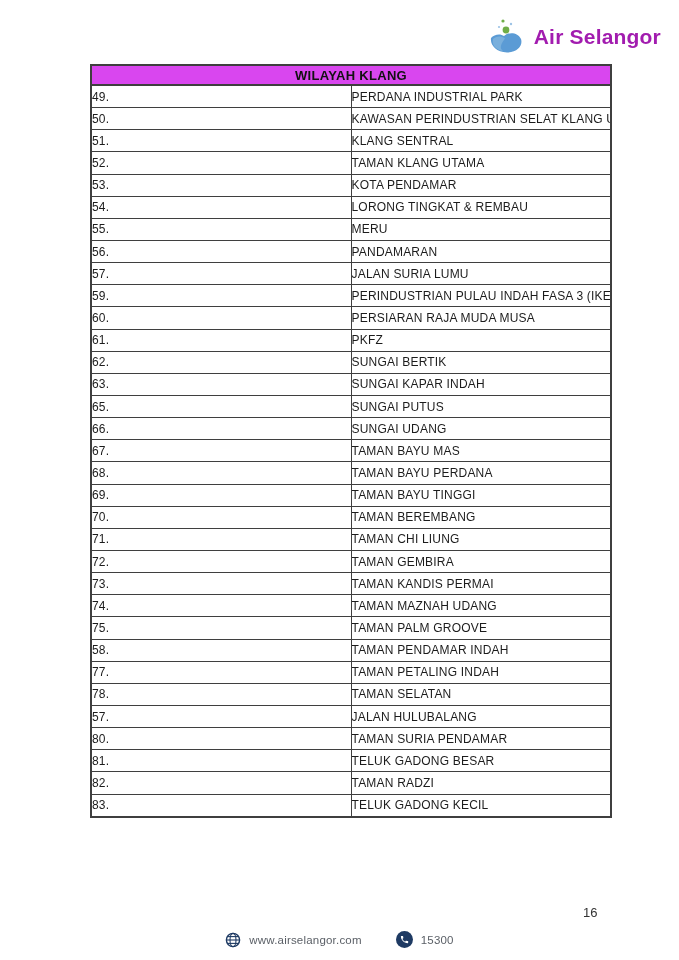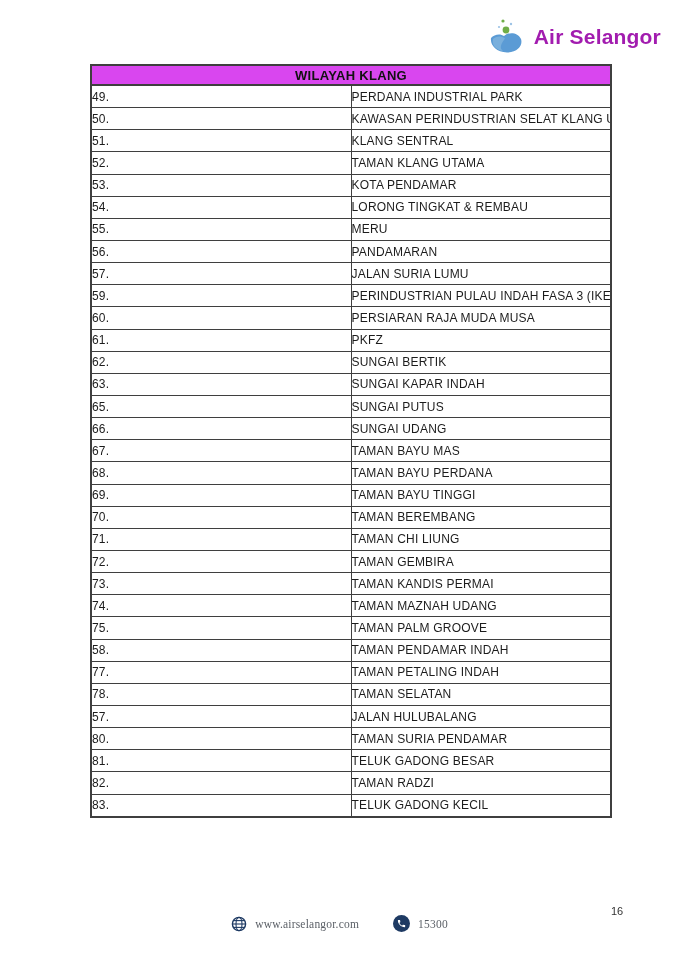--- a/index.html
+++ b/index.html
@@ -40,28 +40,28 @@
     height: 21.15px;
     font-size: 12px; font-weight: 500; color: #1c1c1c;
     padding: 0; letter-spacing: 0.2px;
     overflow: hidden; white-space: nowrap;
   }
   td.num-cell { width: 47px; }
   td.name-cell { padding-left: 13px; }
 
   
   .footer {
-    position: absolute; left: 0; bottom: 28px; width: 100%;
-    display: flex; justify-content: center; align-items: center; gap: 34px; font-family: Liberation Serif, serif;
+    position: absolute; left: 0; bottom: 12px; width: 100%;
+    display: flex; justify-content: center; align-items: center; gap: 34px;
   }
   .footer-item { display: flex; align-items: center; gap: 8px; }
   .footer-item span { font-size: 11.5px; color: #5a5f66; letter-spacing: 0.2px; }
   .page-number {
     position: absolute; top: 905px; left: 583px;
-    font-size: 11px; color: #333; margin-left: 28px;
+    font-size: 13px; color: #333;
   }
 </style>
 </head>
 <body>
 
 <div class="page">
 
   <div class="logo">
     <span style="display:inline-block; line-height:0;">
       <svg width="40" height="38" viewBox="0 0 40 38">

